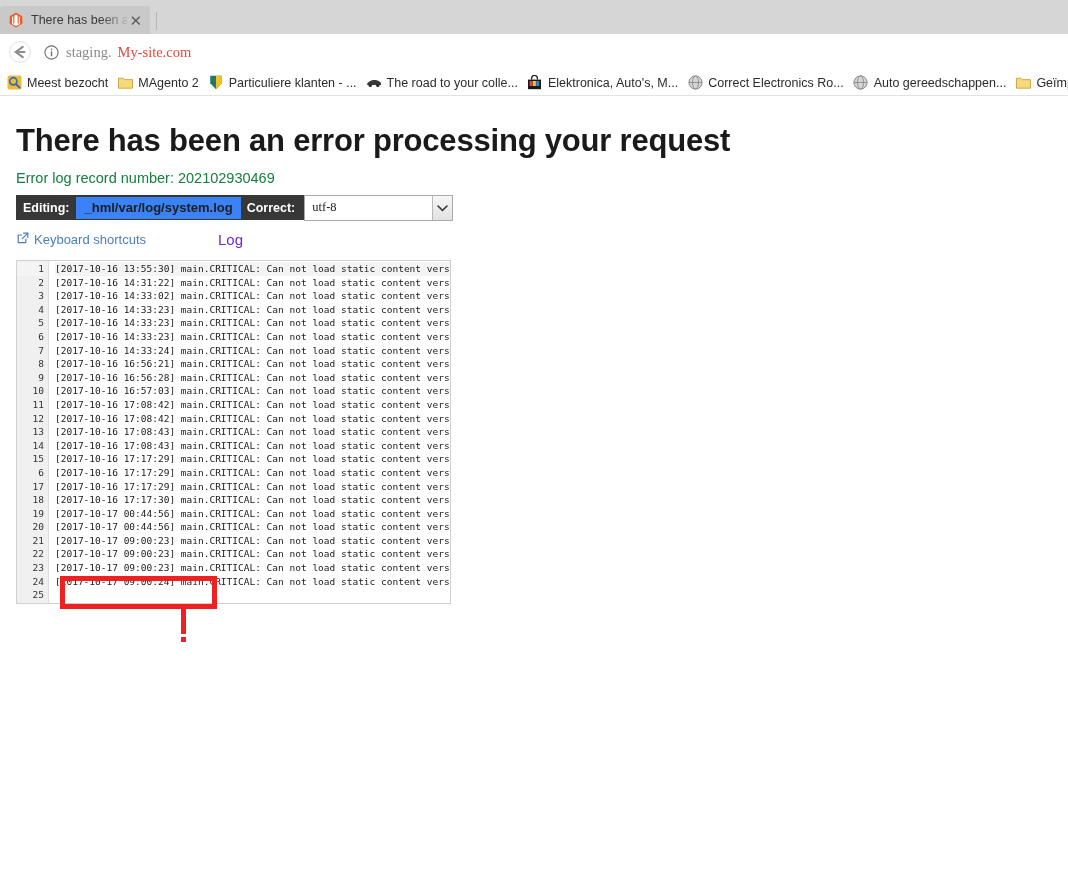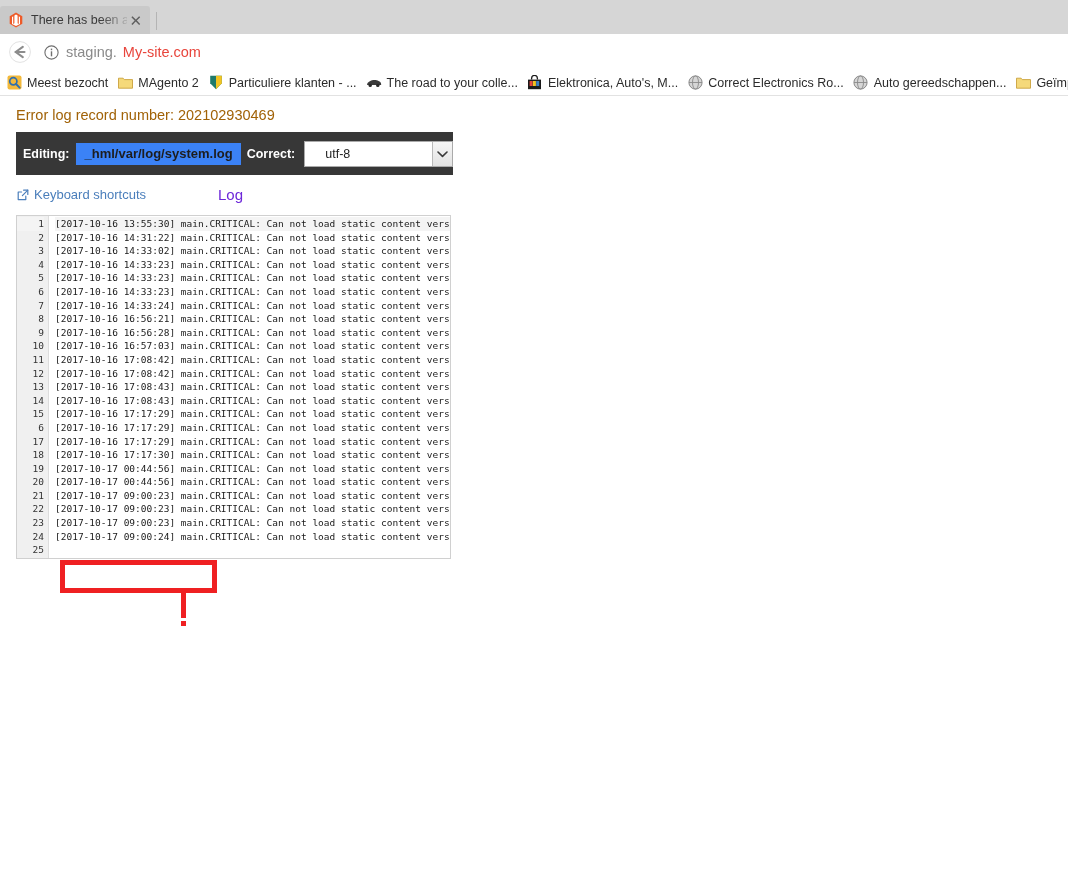--- a/index.html
+++ b/index.html
@@ -96,20 +96,21 @@
   }
   .nav-back svg { display:block; }
   .omnibox {
     flex: 1 1 auto;
     display: flex;
     align-items: center;
     height: 28px;
     font-size: 14.5px;
     overflow: hidden;
     white-space: nowrap;
+    font-family: Liberation Serif, serif;
   }
   .info-icon {
     width: 18px;
     height: 18px;
     flex: 0 0 18px;
     margin: 0 6px 0 4px;
     display:flex;align-items:center;justify-content:center;
   }
   .url-sub { color: #8a8a8a; }
   .url-domain { color: #e8453c; margin-left: 6px; font-weight: 400; }
@@ -166,28 +167,28 @@
   }
   .error-text {
     font-family: "Liberation Mono", "DejaVu Sans Mono", monospace;
     font-size: 13px;
     color: #2a2a2a;
     letter-spacing: 0.2px;
   }
   .record-number {
     margin: 11px 0 0 16px;
     font-size: 14.5px;
-    color: #a16207;
+    color: #15803d;
   }
 
   
   .editor-bar {
     margin: 9px 4px 0 16px;
     width: 437px;
-    height: 43px;
+    height: 25px;
     background: #373737;
     display: flex;
     align-items: center;
     box-sizing: border-box;
     position: relative;
   }
   .editor-bar-label {
     color: #ffffff;
     font-size: 12.5px;
     font-weight: bold;
@@ -216,21 +217,21 @@
     background: #ffffff;
     border: 1px solid #aaaaaa;
     display: flex;
     align-items: center;
     justify-content: space-between;
     box-sizing: border-box;
     font-size: 12.5px;
     color: #222222;
     position: relative;
   }
-  .encoding-value { padding-left: 20px; }
+  .encoding-value { padding-left: 7px; font-family: Liberation Serif, serif; }
   .select-arrow {
     width: 19px;
     height: 24px;
     background: linear-gradient(#f6f6f6, #e2e2e2);
     border-left: 1px solid #b9b9b9;
     display: flex;
     align-items: center;
     justify-content: center;
     flex: 0 0 19px;
   }
@@ -269,21 +270,21 @@
 
   
   .editor-subbar {
     margin: 8px 0 0 16px;
     display: flex;
     align-items: center;
     height: 22px;
   }
   .kbd-shortcuts {
     display: flex;
-    align-items: flex-end;
+    align-items: flex-start;
     font-size: 13px;
     color: #4a7ebb;
   }
   .kbd-icon {
     width: 13px;
     height: 13px;
     margin-right: 5px;
     flex: 0 0 13px;
     display:flex;align-items:center;justify-content:center;
   }
@@ -456,20 +457,21 @@
         </svg>
       </span>
       <span>Geïmporteerd</span>
     </div>
 
   </div>
 </div>
 
 <div class="page">
 
+  <h1 class="page-title">There has been an error processing your request</h1>
 
 
   <div class="record-number">Error log record number: 202102930469</div>
 
   <div class="editor-bar">
     <span class="editor-bar-label">Editing:</span>
     <span class="file-name-field">_hml/var/log/system.log</span>
     <span class="encoding-label">Correct:</span>
     <div class="encoding-select">
       <span class="encoding-value">utf-8</span>

